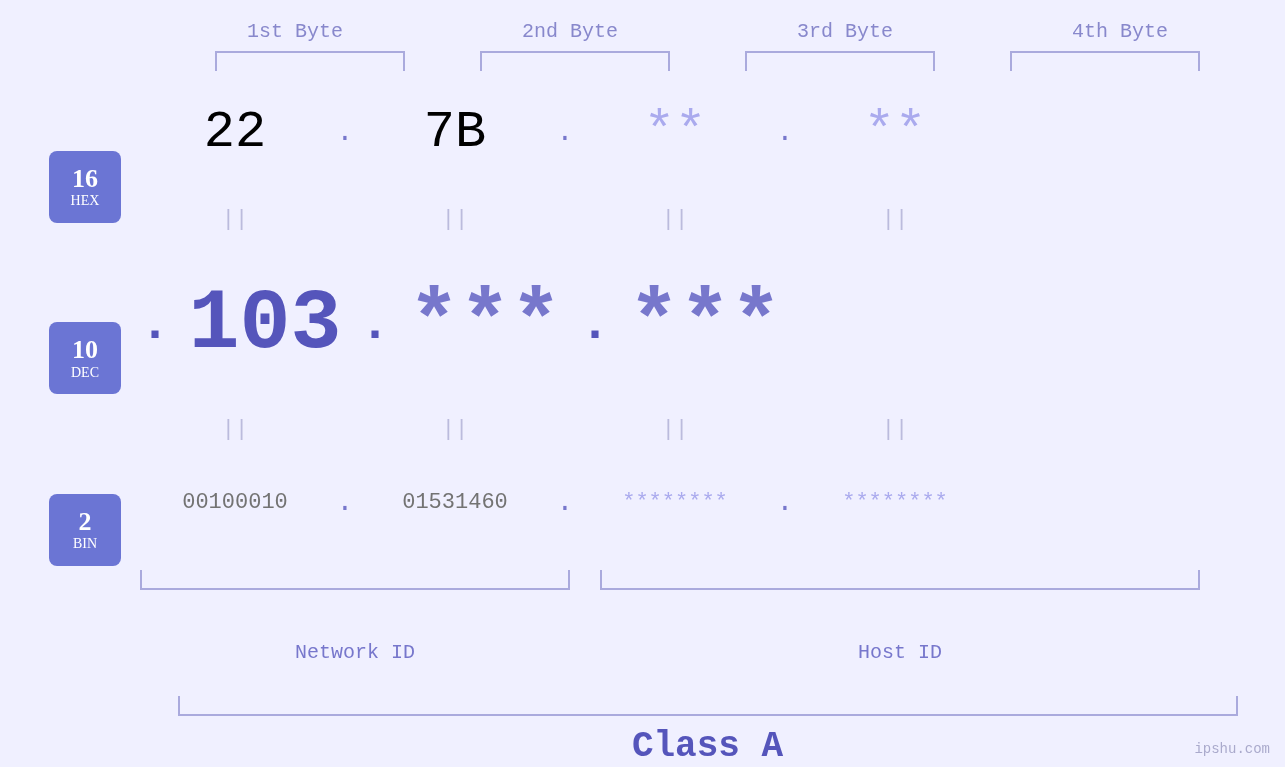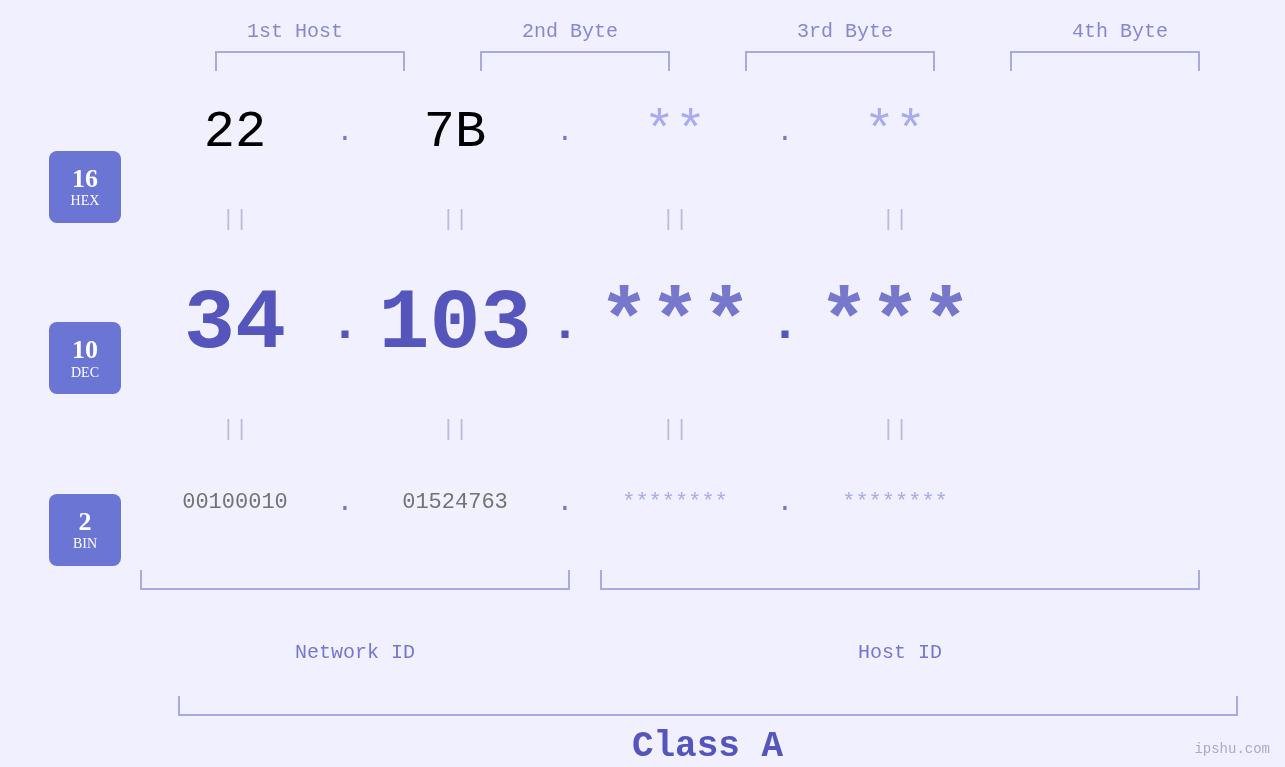--- a/index.html
+++ b/index.html
@@ -220,21 +220,21 @@
       text-align: center;
     }
 
   </style>
 </head>
 <body>
 
 <div class="container">
 
   <div class="byte-headers">
-    <div class="byte-header">1st Host</div>
+    <div class="byte-header">1st Byte</div>
     <div class="byte-header">2nd Byte</div>
     <div class="byte-header">3rd Byte</div>
     <div class="byte-header">4th Byte</div>
   </div>
 
   <div class="top-brackets">
     <div class="bracket-top"></div>
     <div class="bracket-top"></div>
     <div class="bracket-top"></div>
     <div class="bracket-top"></div>
@@ -281,23 +281,20 @@
         <div class="cell-equals">||</div>
         <div class="dot-placeholder"></div>
         <div class="cell-equals">||</div>
         <div class="dot-placeholder"></div>
         <div class="cell-equals">||</div>
         <div class="dot-placeholder"></div>
         <div class="cell-equals">||</div>
       </div>
 
       <div class="row-with-dots">
-        <div class="byte-cell">
-          <span class="dec-value">34</span>
-        </div>
         <div class="dot-sep" style="font-size:50px;font-weight:bold;color:#5555bb;">.</div>
         <div class="byte-cell">
           <span class="dec-value">103</span>
         </div>
         <div class="dot-sep" style="font-size:50px;font-weight:bold;color:#5555bb;">.</div>
         <div class="byte-cell">
           <span class="dec-masked">***</span>
         </div>
         <div class="dot-sep" style="font-size:50px;font-weight:bold;color:#5555bb;">.</div>
         <div class="byte-cell">
@@ -314,21 +311,21 @@
         <div class="dot-placeholder"></div>
         <div class="cell-equals">||</div>
       </div>
 
       <div class="row-with-dots">
         <div class="byte-cell">
           <span class="bin-value">00100010</span>
         </div>
         <div class="dot-sep">.</div>
         <div class="byte-cell">
-          <span class="bin-value">01524763</span>
+          <span class="bin-value">01531460</span>
         </div>
         <div class="dot-sep">.</div>
         <div class="byte-cell">
           <span class="bin-masked">********</span>
         </div>
         <div class="dot-sep">.</div>
         <div class="byte-cell">
           <span class="bin-masked">********</span>
         </div>
       </div>

